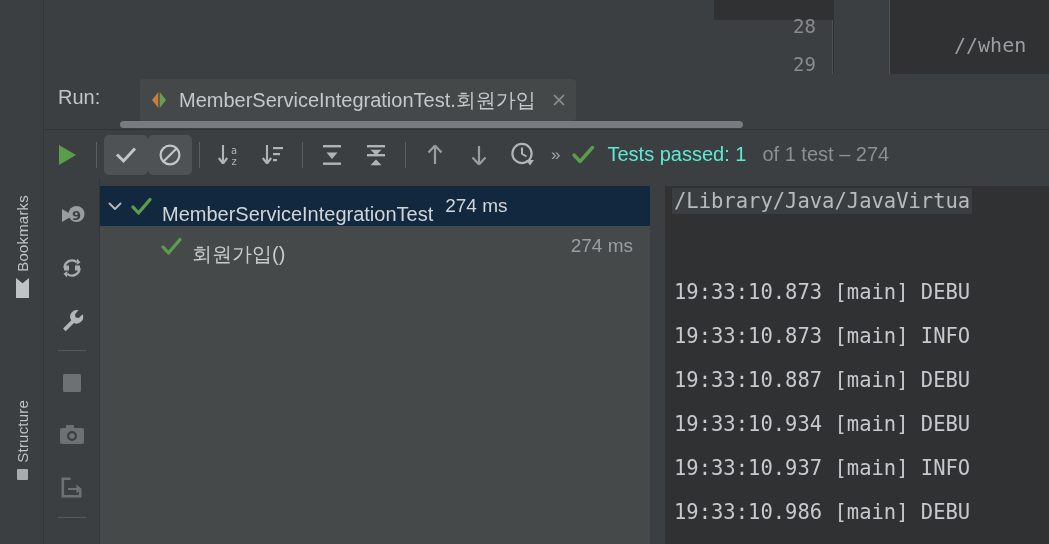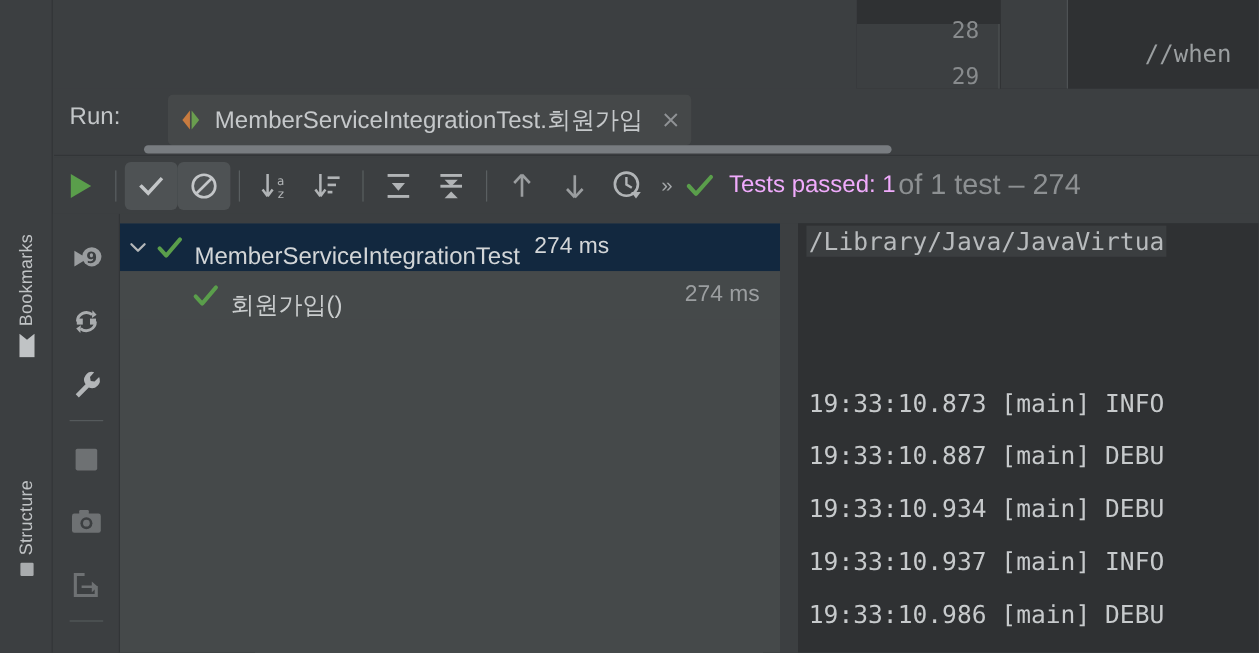--- a/index.html
+++ b/index.html
@@ -253,27 +253,27 @@
   }
   .status-wrap {
     display: flex;
     align-items: center;
     margin-left: 6px;
     white-space: nowrap;
     overflow: hidden;
   }
   .status-check { margin-right: 11px; flex: none; display: flex; }
   .status-main {
-    color: #f0abfc;
+    color: #5eead4;
     font-size: 20px;
   }
   .status-dim {
     color: #8d9092;
-    font-size: 24px;
-    margin-left: 2px;
+    font-size: 20px;
+    margin-left: 16px;
   }
 
   
   .tree-panel {
     position: absolute;
     left: 100px; top: 186px;
     width: 550px; height: 358px;
     background: #45494a;
     overflow: hidden;
   }
@@ -575,20 +575,21 @@
       </span>
       <span class="tree-name dim">회원가입()</span>
       <span class="tree-time right">274 ms</span>
     </div>
   </div>
 
   <div class="console-splitter"></div>
 
   <div class="console-panel">
     <span class="con-line path" style="top:2px">/Library/Java/JavaVirtua</span>
+    <span class="con-line" style="top:94px">19:33:10.873 [main] DEBU</span>
     <span class="con-line" style="top:138px">19:33:10.873 [main] INFO</span>
     <span class="con-line" style="top:182px">19:33:10.887 [main] DEBU</span>
     <span class="con-line" style="top:226px">19:33:10.934 [main] DEBU</span>
     <span class="con-line" style="top:270px">19:33:10.937 [main] INFO</span>
     <span class="con-line" style="top:314px">19:33:10.986 [main] DEBU</span>
   </div>
 
 </div>
 
 </body></html>

